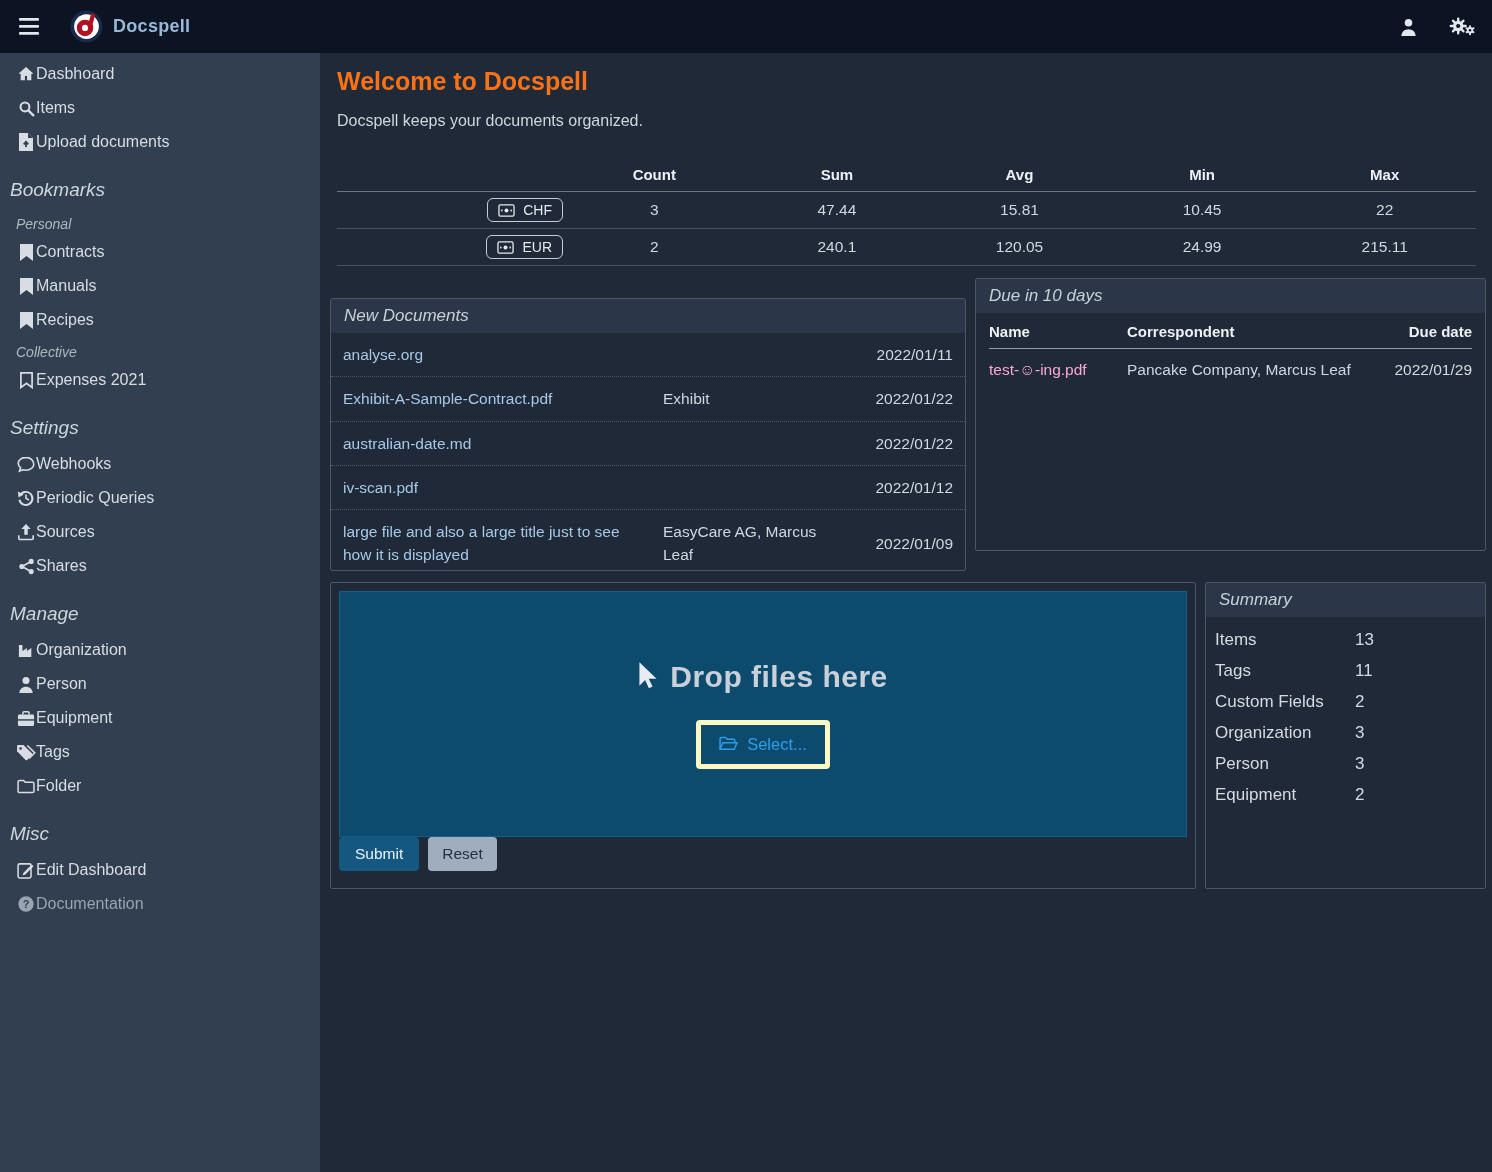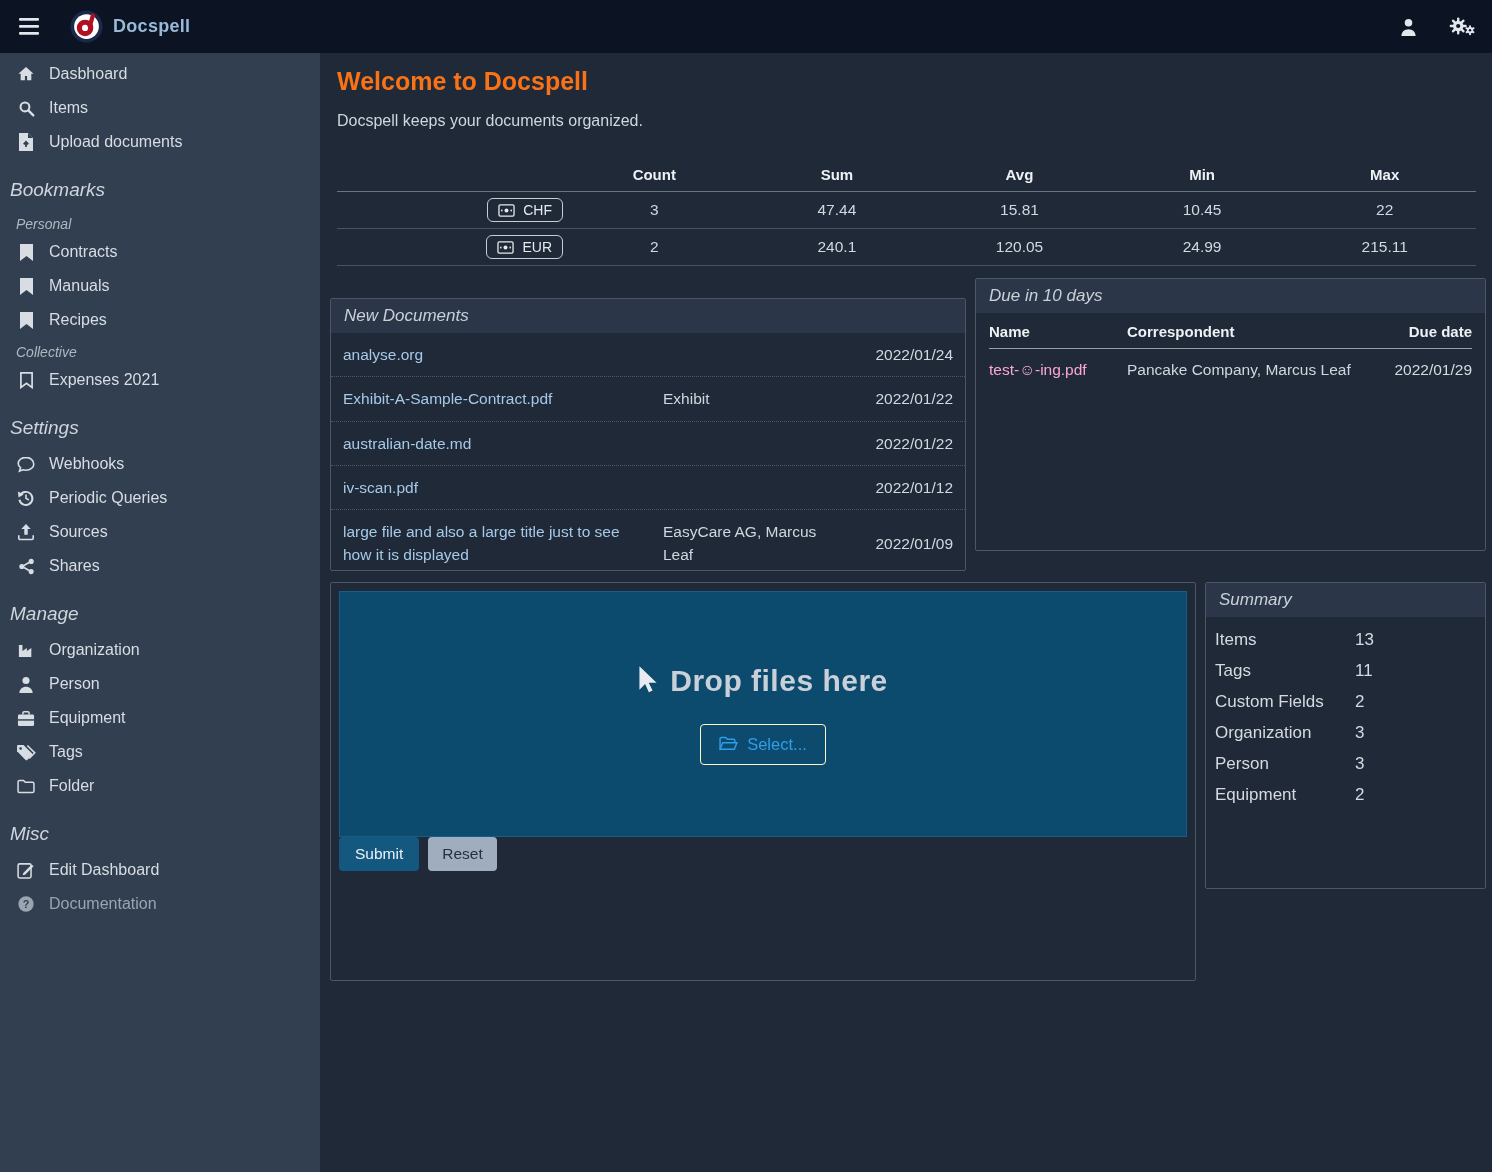--- a/index.html
+++ b/index.html
@@ -14,21 +14,21 @@
             display:flex; align-items:center; padding:0 16px; z-index:10; }
   .hamburger { background:none; border:none; color:#e3e7ed; width:26px; height:26px;
                display:flex; align-items:center; justify-content:center; cursor:pointer; }
   .logo { margin-left:28px; width:33px; height:33px; display:flex; }
   .app-title { margin-left:10px; font-size:18px; font-weight:bold; color:#98b9d9; letter-spacing:.3px; }
   .nav-spacer { flex:1; }
   .nav-icon-btn { background:none; border:none; color:#e2e7ed; margin-left:32px; cursor:pointer;
                   display:flex; align-items:center; }
   
   .sidebar { position:absolute; top:45px; left:0; width:320px; bottom:0; background:#323f50; padding-top:12px; }
-  .side-item { display:flex; align-items:center; gap:13px; padding:8px 16px; font-size:16px;
+  .side-item { display:flex; align-items:center; padding:8px 16px; font-size:16px;
                color:#d8dde3; cursor:pointer; text-decoration:none; }
   .side-item .icon { width:20px; display:flex; justify-content:center; color:#d8dde3; flex:none; }
   .side-item.dim, .side-item.dim .icon { color:#9aa5b1; }
   .side-section { font-style:italic; font-size:19px; color:#ced5dc; padding:20px 10px 8px; }
   .side-sub { font-style:italic; font-size:14px; color:#aeb8c2; padding:7px 16px 3px; }
   
   .content { position:absolute; left:320px; top:45px; right:0; bottom:0; padding:12px 6px 0 10px; }
   .page-title { font-size:25px; font-weight:bold; color:#f97316; margin:10px 0 0 7px; }
   .subtitle { font-size:16px; color:#cfd6de; margin:16px 0 0 7px; }
   
@@ -55,29 +55,29 @@
   .doc-date { color:#d2d8e0; text-align:right; }
   .due-table { padding:0 13px; }
   .due-head { display:grid; grid-template-columns:138px 1fr 112px; font-weight:bold; font-size:15px;
               color:#eef1f5; padding:10px 0 8px; border-bottom:1px solid #959ea9; }
   .right { text-align:right; }
   .due-row { display:grid; grid-template-columns:138px 1fr 112px; font-size:15.5px; padding:12px 0; }
   .due-row a { color:#f9a8d4; text-decoration:none; cursor:pointer; }
   .due-row .corr { color:#cfd6de; }
   
   .panel-row2 { display:flex; gap:9px; margin-top:11px; }
-  .upload-panel { width:866px; height:399px; padding:8px; display:flex; flex-direction:column; }
+  .upload-panel { width:866px; height:307px; padding:8px; display:flex; flex-direction:column; }
   .dropzone { height:246px; background:#0d4b6e; border:1px solid #135f8a; display:flex; flex-direction:column;
               align-items:center; justify-content:center; cursor:pointer; }
   .drop-title { display:flex; align-items:center; gap:12px; font-size:30px; font-weight:bold;
                 color:#c9d0d9; letter-spacing:.5px; }
   .or-divider { display:flex; align-items:center; gap:14px; width:574px; margin-top:30px;
                 color:#b6bfc9; font-size:16px; }
   .or-divider .line { flex:1; height:1px; background:#8a94a0; opacity:.6; }
-  .select-btn { margin-top:26px; background:transparent; border:1px solid #fef9c3; color:#2e9ee9;
+  .select-btn { margin-top:26px; background:transparent; border:5px solid #fef9c3; color:#2e9ee9;
                 border-radius:4px; padding:10px 18px; font-size:16.5px; display:flex; align-items:center;
                 gap:9px; cursor:pointer; font-family:inherit; }
   .upload-actions { display:flex; gap:9px; }
   .submit-btn { background:#15587f; color:#e9f2f9; border:none; border-radius:4px; padding:0 16px;
                 height:34px; font-size:15.5px; cursor:pointer; font-family:inherit; }
   .reset-btn { background:#9fadbe; color:#26303f; border:none; border-radius:4px; padding:0 14px;
                height:34px; font-size:15.5px; cursor:pointer; font-family:inherit; }
   .summary-panel { flex:1; height:307px; }
   .summary-body { padding:7px 9px; }
   .sum-row { display:grid; grid-template-columns:140px auto; font-size:17px; color:#d5dae1; padding:5.5px 0; }
@@ -364,21 +364,21 @@
       <div>215.11</div>
     </div>
   </section>
 
   <div class="panel-row">
     <section class="panel new-docs">
       <div class="panel-header">New Documents</div>
       <div class="doc-row">
         <a class="doc-name">analyse.org</a>
         <div class="doc-middle"></div>
-        <div class="doc-date">2022/01/24</div>
+        <div class="doc-date">2022/01/11</div>
       </div>
       <div class="doc-row">
         <a class="doc-name">Exhibit-A-Sample-Contract.pdf</a>
         <div class="doc-middle">Exhibit</div>
         <div class="doc-date">2022/01/22</div>
       </div>
       <div class="doc-row">
         <a class="doc-name">australian-date.md</a>
         <div class="doc-middle"></div>
         <div class="doc-date">2022/01/22</div>

